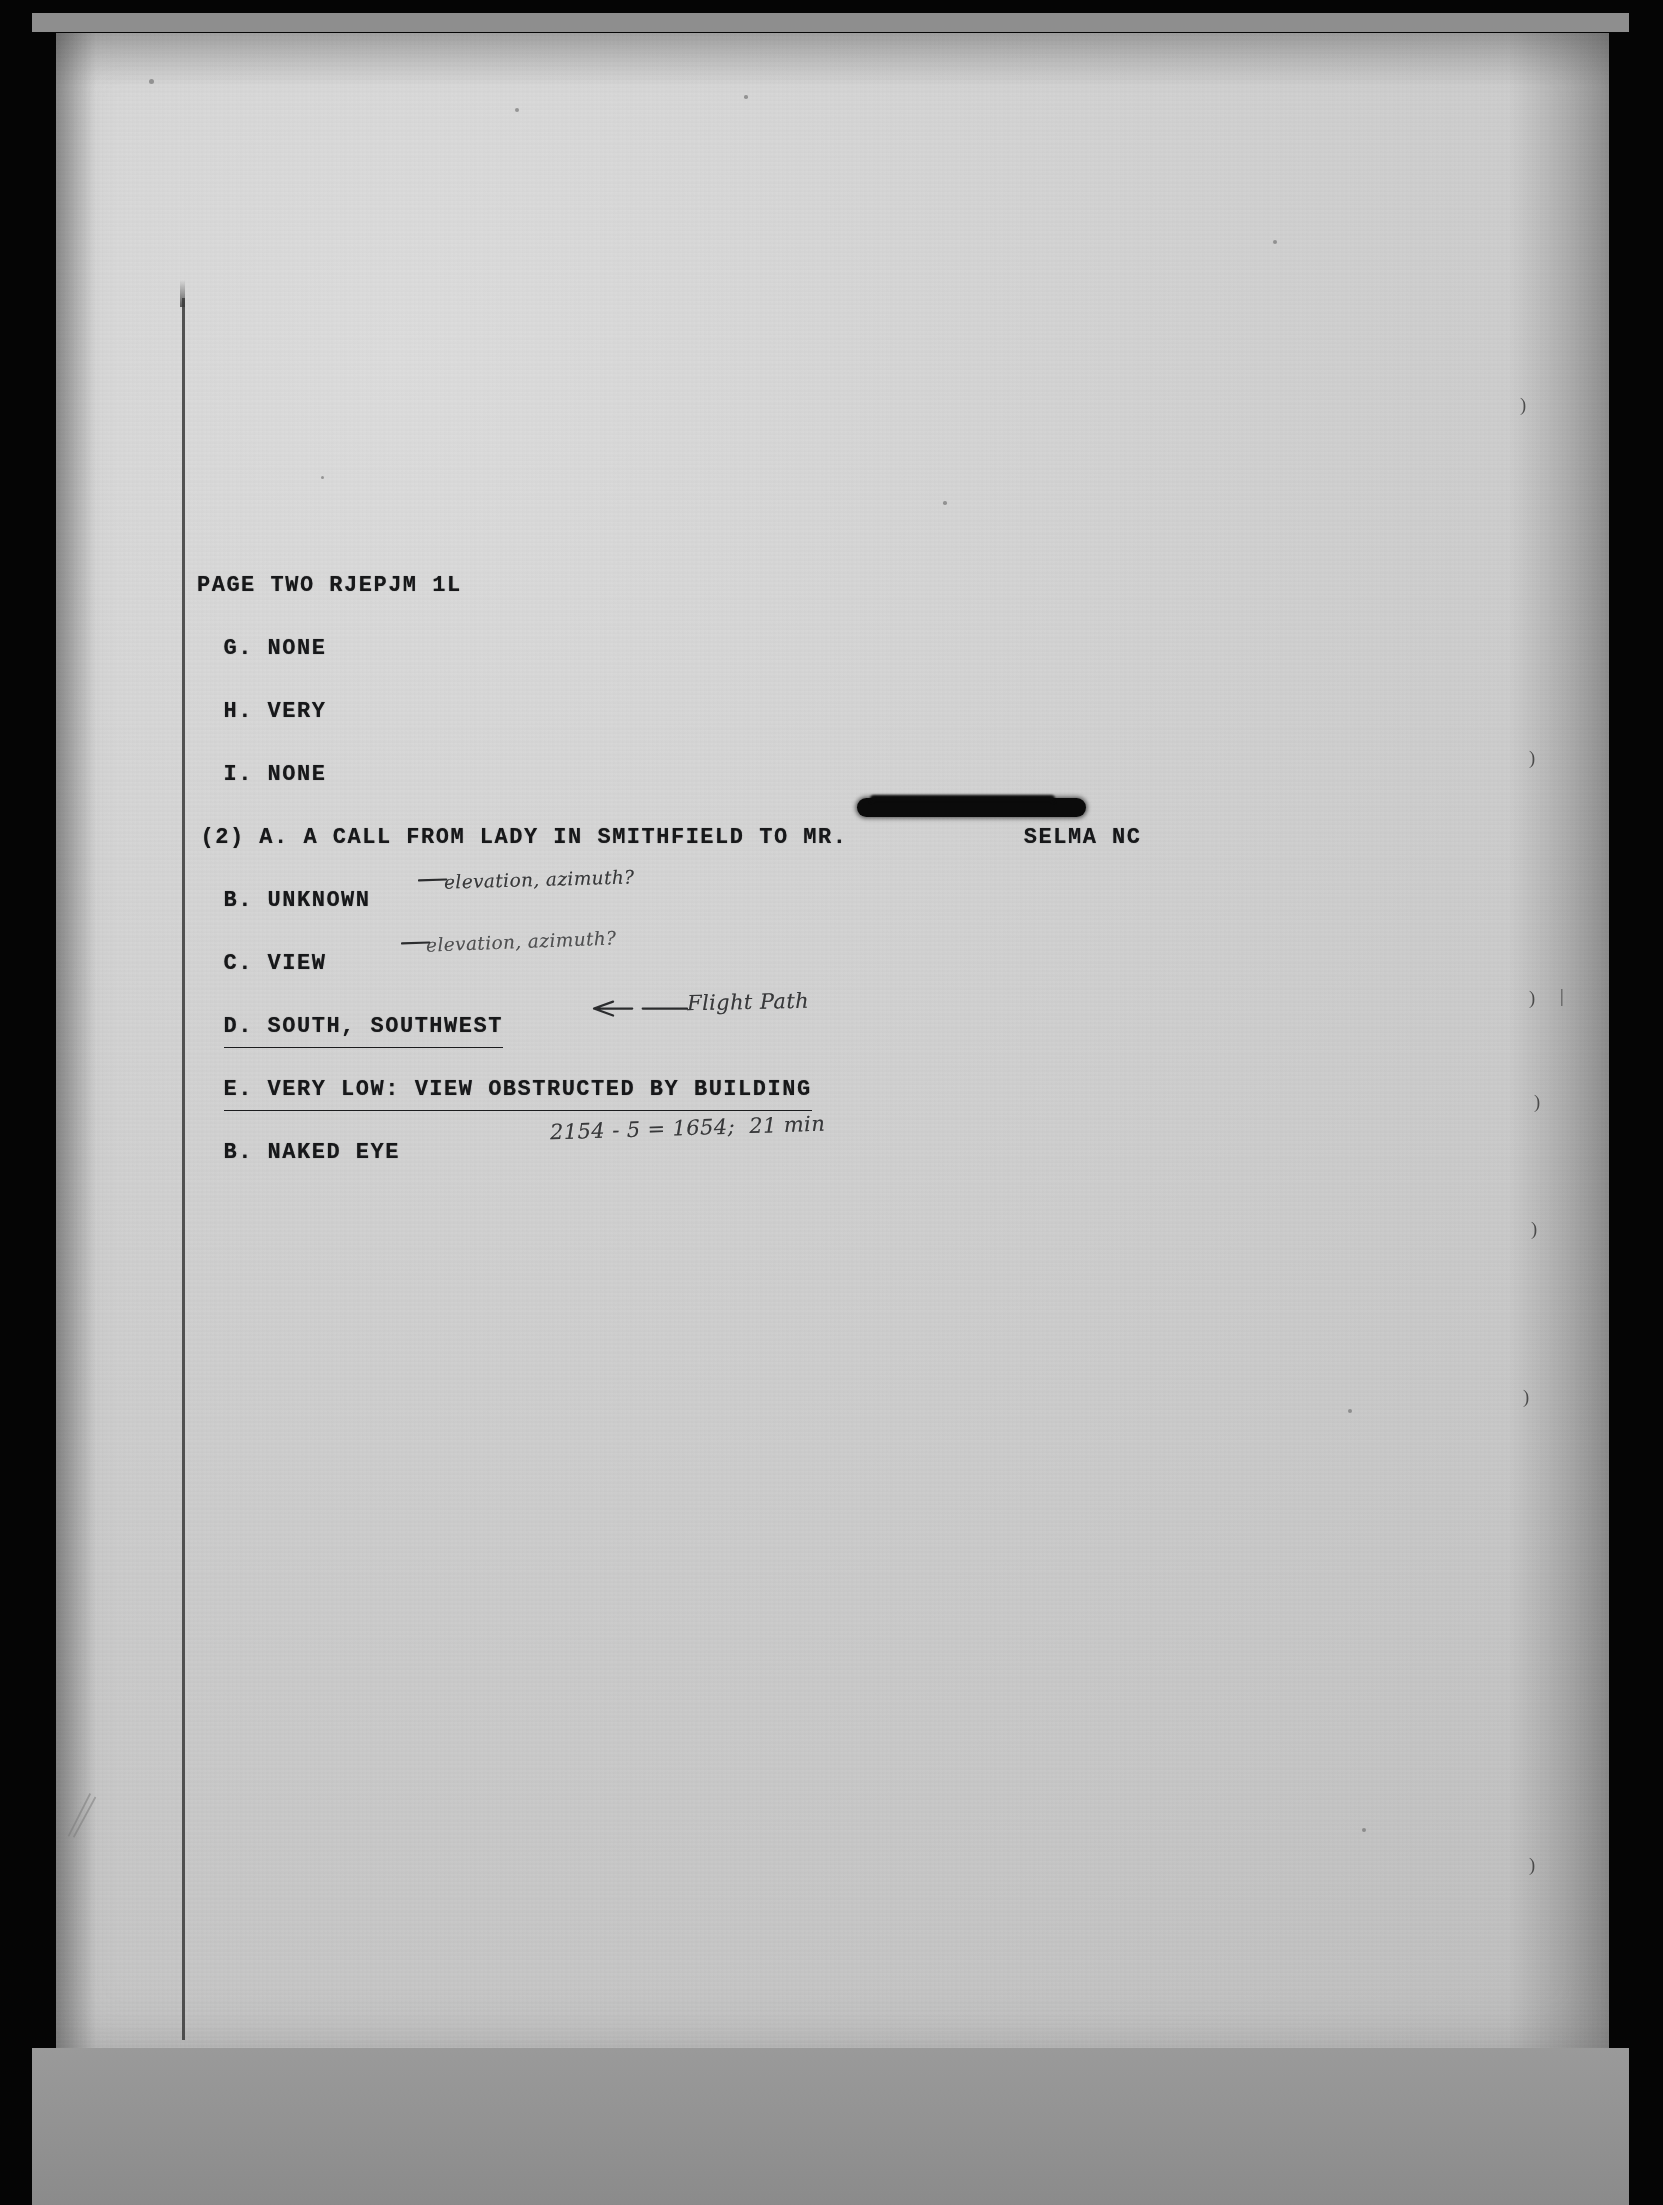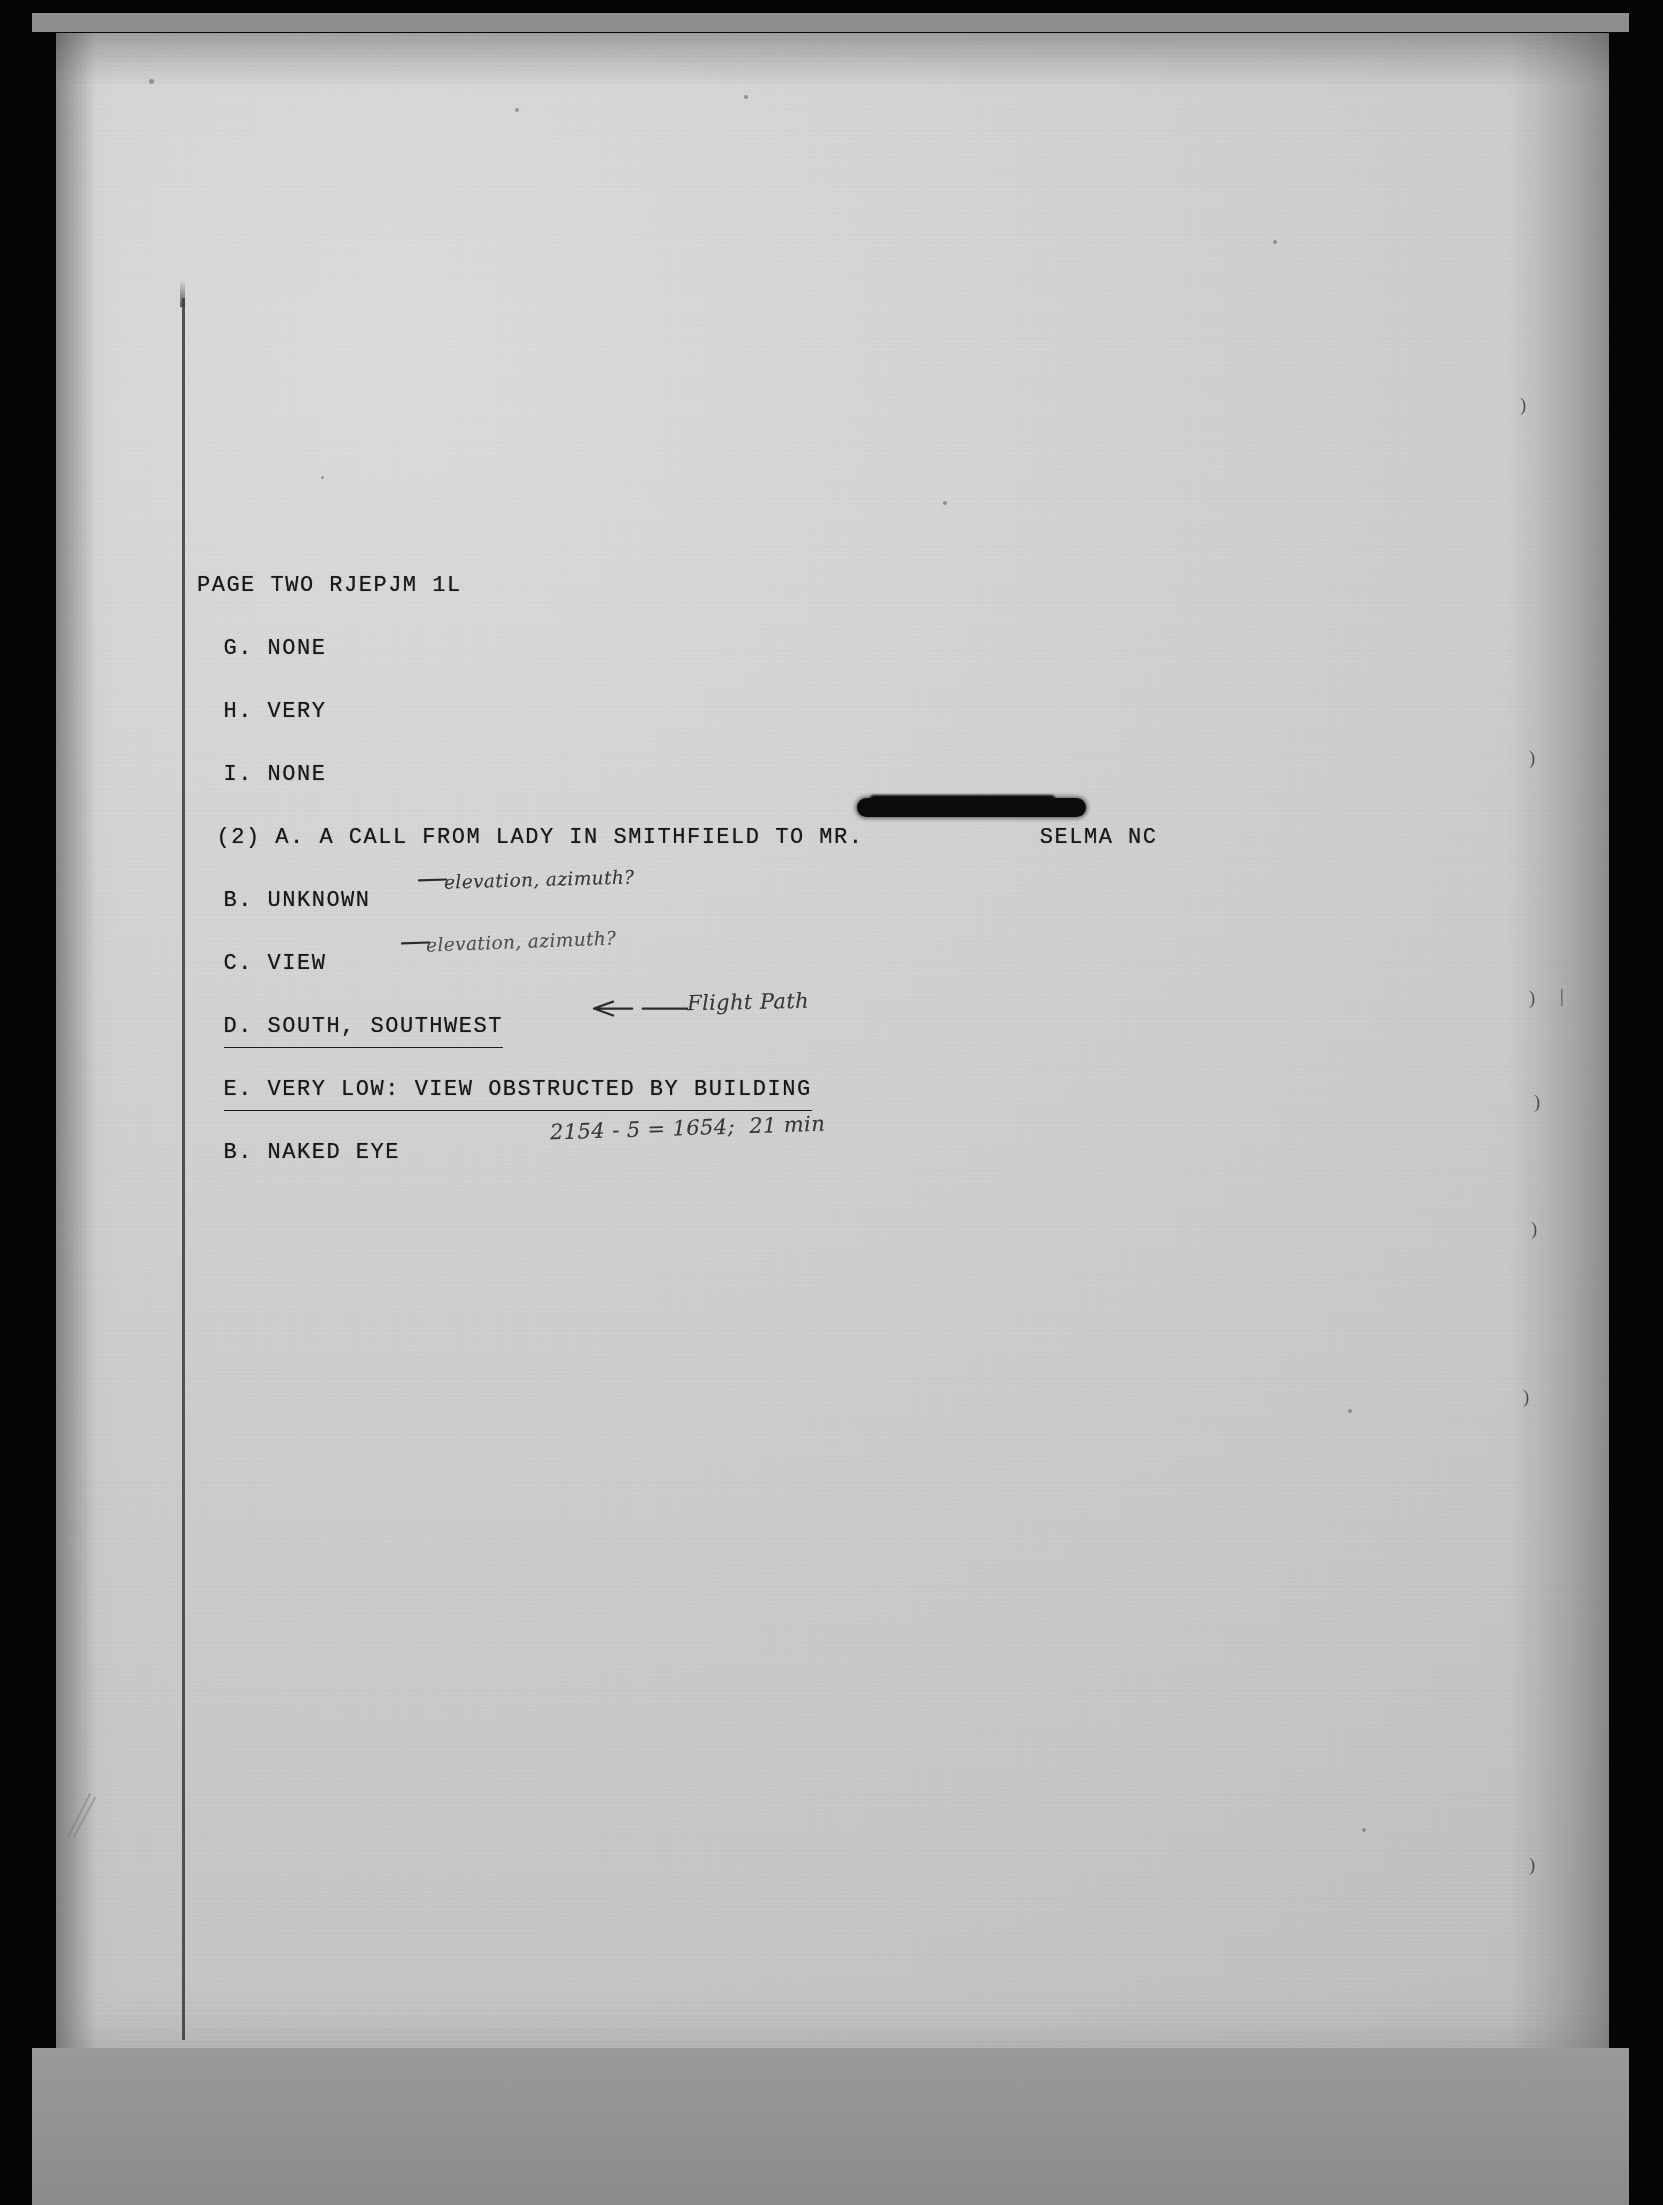--- a/index.html
+++ b/index.html
@@ -120,32 +120,32 @@
 
   
   #typed {
     position: absolute;
     left: 141px;
     top: 542px;
     width: 1279px;
     color: #17181a;
     font-size: 22px;
     letter-spacing: 1.5px;
-    font-weight: 400;
+    font-weight: 700;
     line-height: 1.0;
     text-shadow: 0 0 0.9px rgba(0,0,0,0.55);
   }
   .line {
     position: relative;
     height: 63px;
     white-space: pre;
   }
   .ind-0 { padding-left: 0px; }
   .ind-1 { padding-left: 26.5px; }
-  .ind-2 { padding-left: 3.5px; margin-left: 16px; }
+  .ind-2 { padding-left: 3.5px; }
 
   .u { border-bottom: 1.8px solid #1b1c1e; padding-bottom: 9px; display: inline-block; }
 
   
   .redaction {
     position: absolute;
     left: 801px;
     top: 765px;
     width: 229px;
     height: 19.4px;

